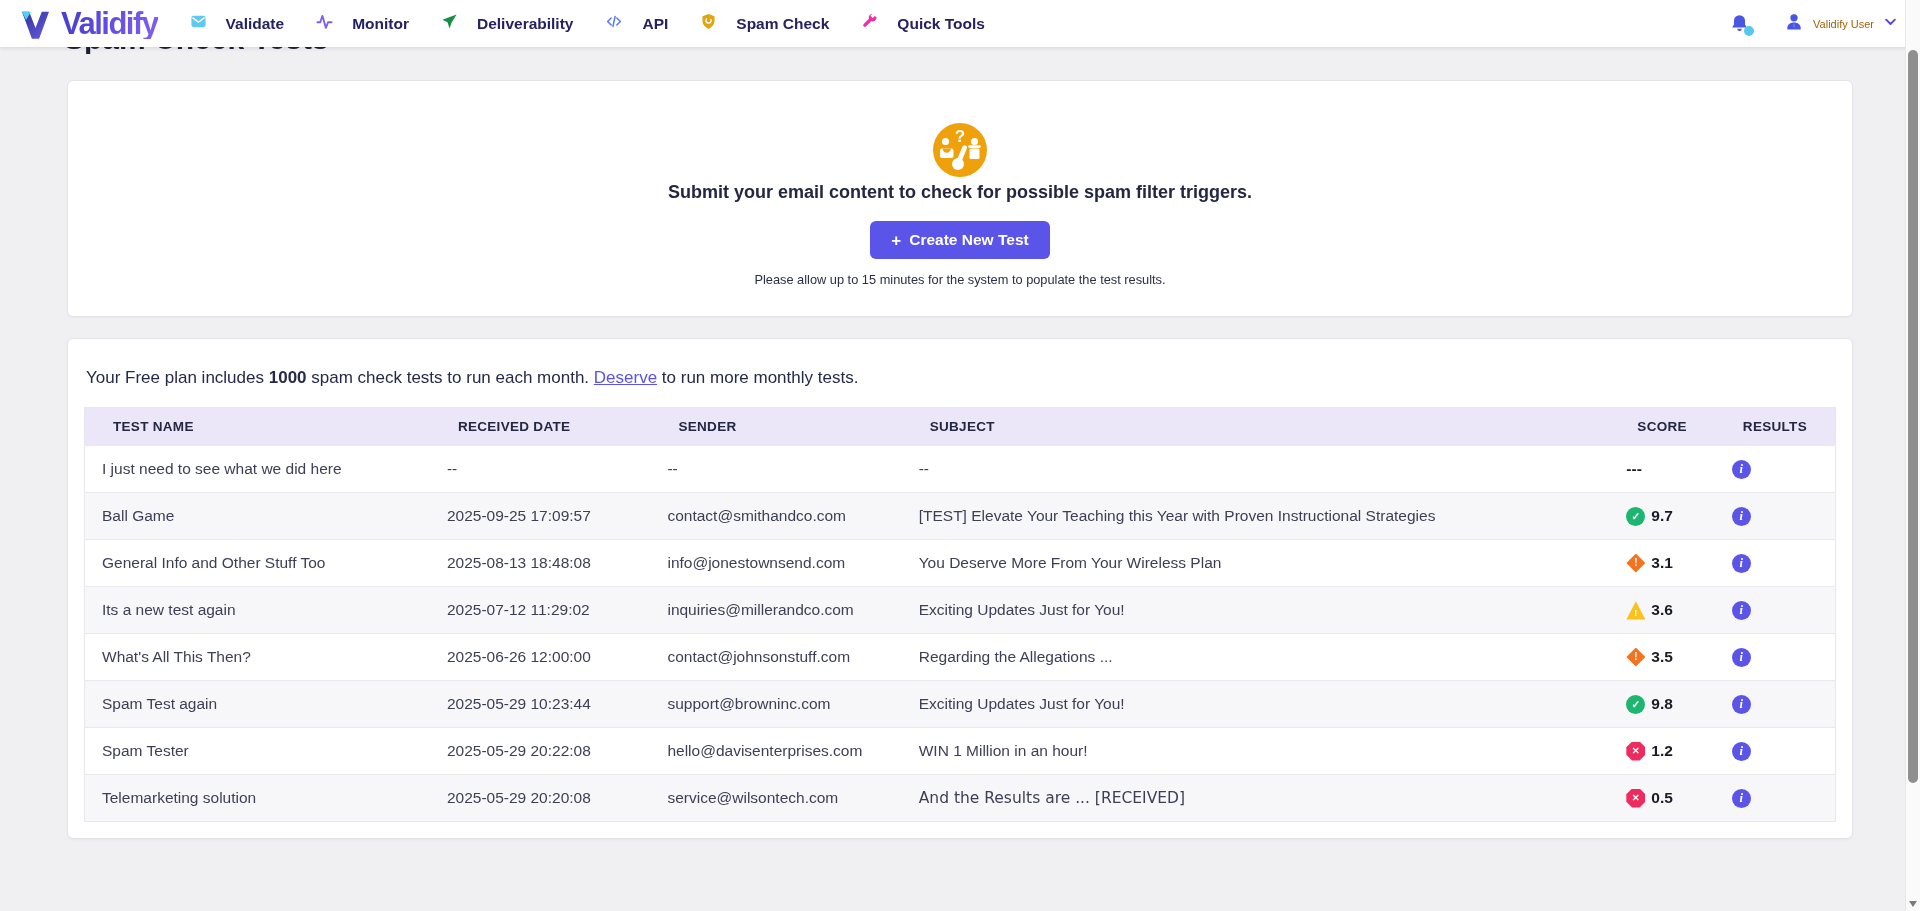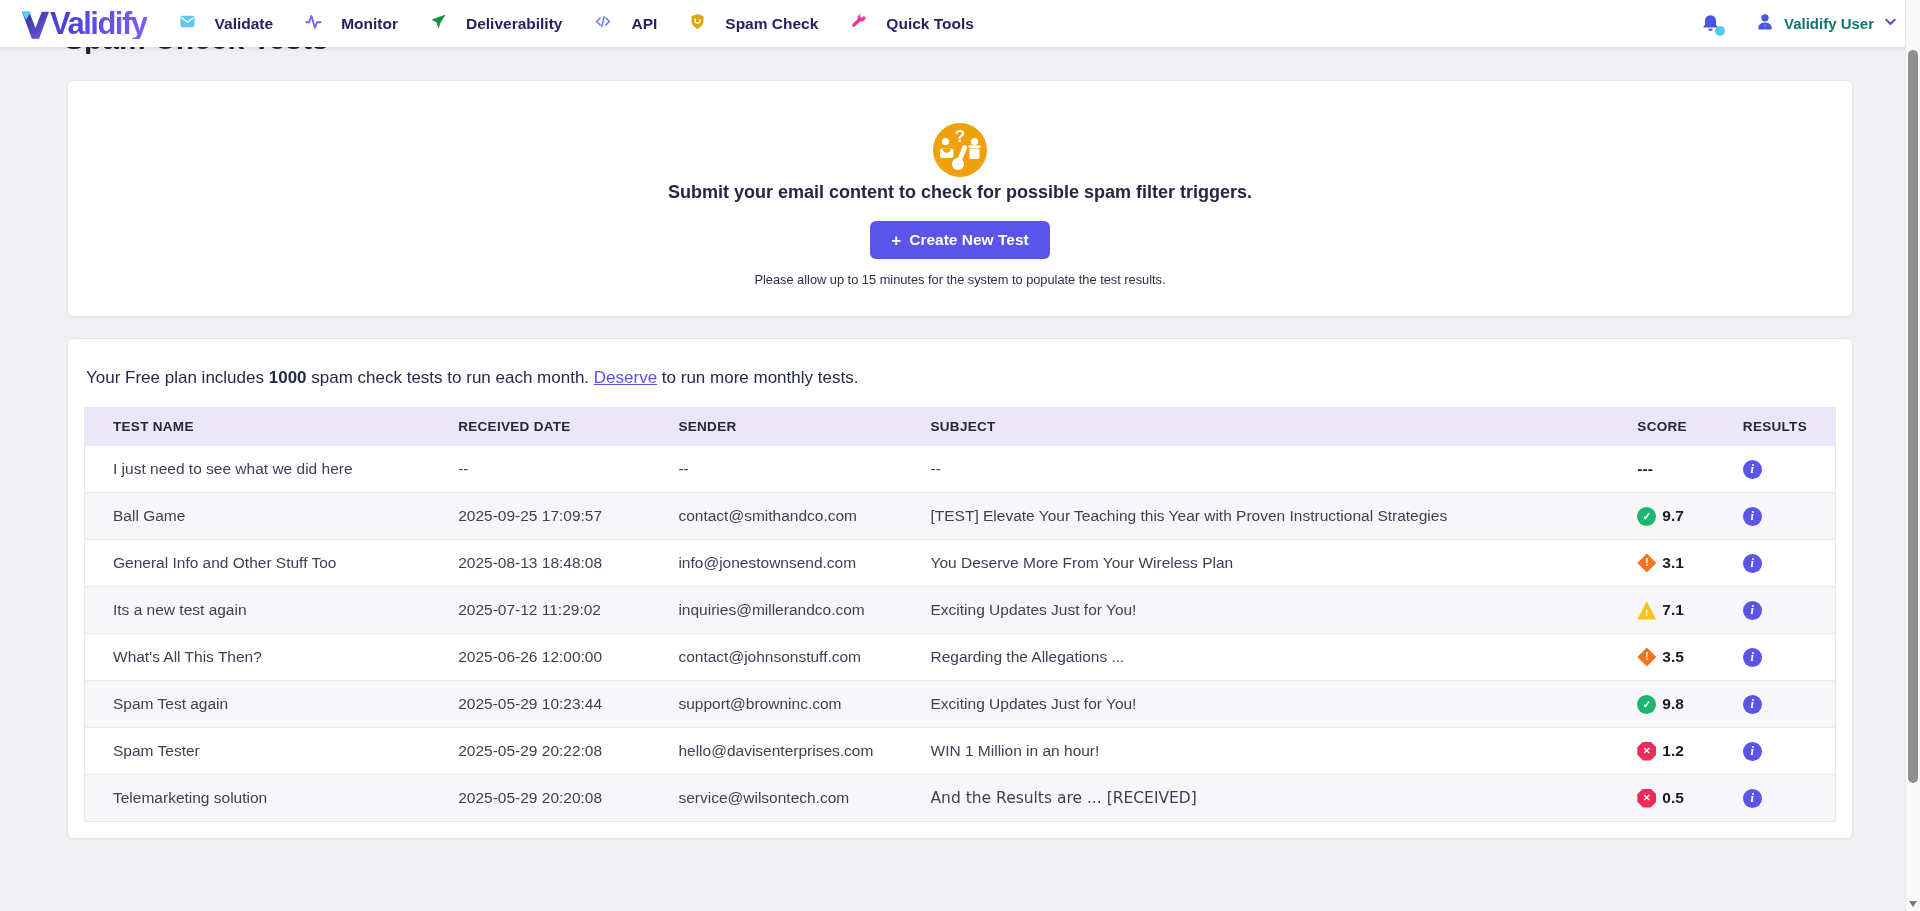--- a/index.html
+++ b/index.html
@@ -2,33 +2,33 @@
 <html style="--accent: #5a54e8; --success: #1db570; --alert: #f4731f; --warning: #fcc21c; --danger: #ee2b5e; --info: #5a54e8; --gauge: #efa10b;"><head>
 <meta charset="utf-8">
 <style>
   html,body{margin:0;padding:0;width:1920px;height:911px;overflow:hidden;
     background:#f0f0f2;font-family:"Liberation Sans",sans-serif;}
   
   .navbar{position:relative;z-index:5;height:47px;background:#fff;display:flex;
     align-items:center;justify-content:space-between;padding:0 22px;
     box-shadow:0 1px 4px rgba(30,27,75,.14);}
   .nav-left{display:flex;align-items:center;gap:32px;}
-  .logo{display:flex;align-items:flex-end;gap:1px;cursor:pointer;}
+  .logo{display:flex;align-items:flex-end;gap:12px;cursor:pointer;}
   .logo-text{font-size:31px;font-weight:800;letter-spacing:-1.5px;line-height:30px;
     background:linear-gradient(100deg,#4b3fd4 10%,#7a5cf0 90%);
     -webkit-background-clip:text;background-clip:text;color:transparent;}
   .nav-item{display:flex;align-items:center;gap:19px;font-size:15.5px;font-weight:700;
     color:#262262;cursor:pointer;white-space:nowrap;}
   .nav-item svg{flex:none;}
   .nav-right{display:flex;align-items:center;gap:34px;}
   .bell-wrap{position:relative;cursor:pointer;line-height:0;}
   .bell-dot{position:absolute;right:-4px;bottom:-2px;width:10px;height:10px;
     border-radius:50%;background:#56c8f0;}
   .user-menu{display:flex;align-items:center;gap:9px;cursor:pointer;}
-  .user-name{font-size:15px;font-weight:700;color:#0f766e;}
+  .user-name{font-size:11px;font-weight:400;color:#a16207;}
   
   .heading-clip{position:absolute;top:47px;left:64px;height:7px;overflow:hidden;z-index:1;}
   .heading-clip h1{margin:-23px 0 0;font-size:30px;font-weight:800;color:#1d2033;line-height:30px;}
   
   .container{width:1786px;margin:0 auto;}
   .card{background:#fff;border:1px solid #e3e3e8;border-radius:6px;
     box-shadow:0 1px 2px rgba(0,0,0,.04);}
   
   .intro-card{margin-top:33px;height:237px;display:flex;flex-direction:column;
     align-items:center;justify-content:flex-start;padding-top:41px;box-sizing:border-box;}
@@ -40,21 +40,21 @@
   .create-btn .plus{font-size:17px;font-weight:800;line-height:1;}
   .intro-note{margin-top:13px;font-size:12.8px;font-weight:500;color:#2b2e45;}
   
   .results-card{margin-top:21px;margin-bottom:30px;padding:16px;box-sizing:border-box;}
   .plan-line{margin:13px 0 19px 2px;font-size:17px;color:#252a4a;}
   .plan-line b{font-weight:800;}
   .upgrade-link{color:var(--accent,#5a54e8);text-decoration:underline;cursor:pointer;}
   table.tests{width:100%;border-collapse:collapse;border:1px solid #e7e7ee;}
   table.tests thead th{background:#ebe6f8;color:#232741;text-align:left;
     font-size:13.5px;font-weight:800;letter-spacing:.3px;padding:11px 28px;}
-  table.tests tbody td{padding:13px 28px;font-size:15.5px;color:#3c3f55;
+  table.tests tbody td{padding:13px 17px;font-size:15.5px;color:#3c3f55;
     border-top:1px solid #e9e9ee;}
   table.tests tbody tr:nth-child(even){background:#f7f7f9;}
   .col-name{width:20.2%;} .col-date{width:12.8%;} .col-sender{width:14.4%;}
   .col-subject{width:41.7%;} .col-score{width:4.9%;} .col-results{width:5.5%;}
   td.cell-name{color:#35384e;}
   .alt-font{font-family:"DejaVu Sans",sans-serif;font-size:15px;color:#474a5e;}
   
   .score-wrap{display:flex;align-items:center;}
   .score-icon{display:inline-flex;align-items:center;justify-content:center;
     width:19px;height:19px;color:#fff;font-weight:800;font-size:11px;
@@ -276,21 +276,21 @@
   </tr>
 
   <tr>
     <td class="cell-name">Its a new test again</td>
     <td>2025-07-12 11:29:02</td>
     <td>inquiries@millerandco.com</td>
     <td>Exciting Updates Just for You!</td>
     <td>
       <span class="score-wrap">
         <span class="score-icon si-warning">!</span>
-        <span class="score-val">7.1</span>
+        <span class="score-val">3.6</span>
       </span>
     </td>
     <td>
       <button class="info-btn">i</button>
     </td>
   </tr>
 
   <tr>
     <td class="cell-name">What's All This Then?</td>
     <td>2025-06-26 12:00:00</td>

